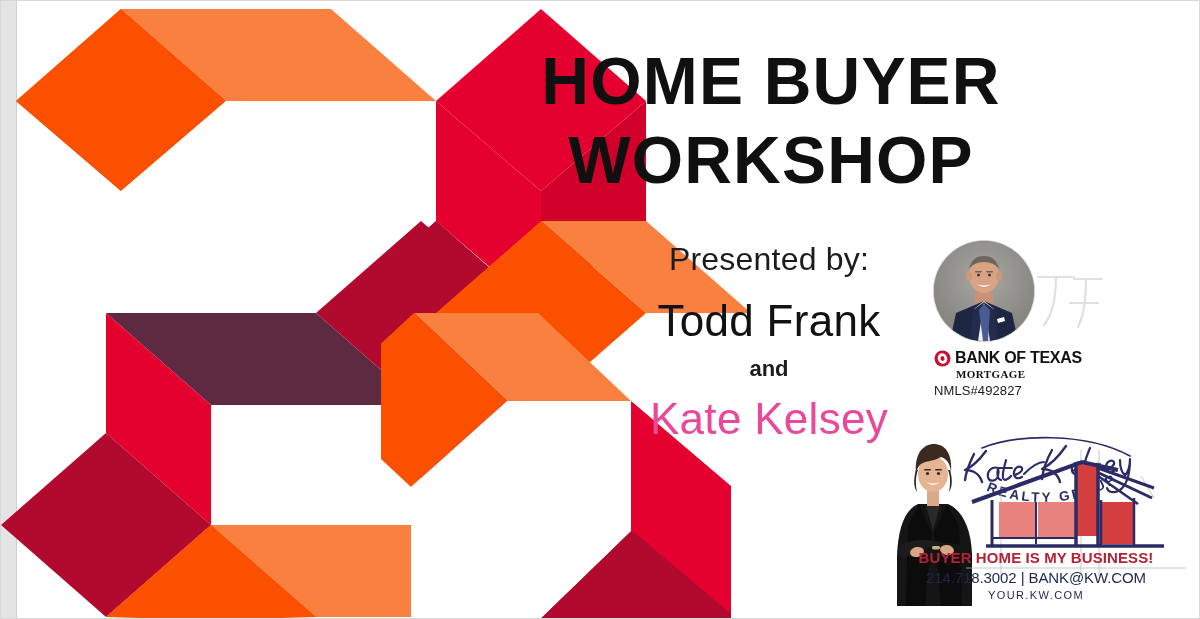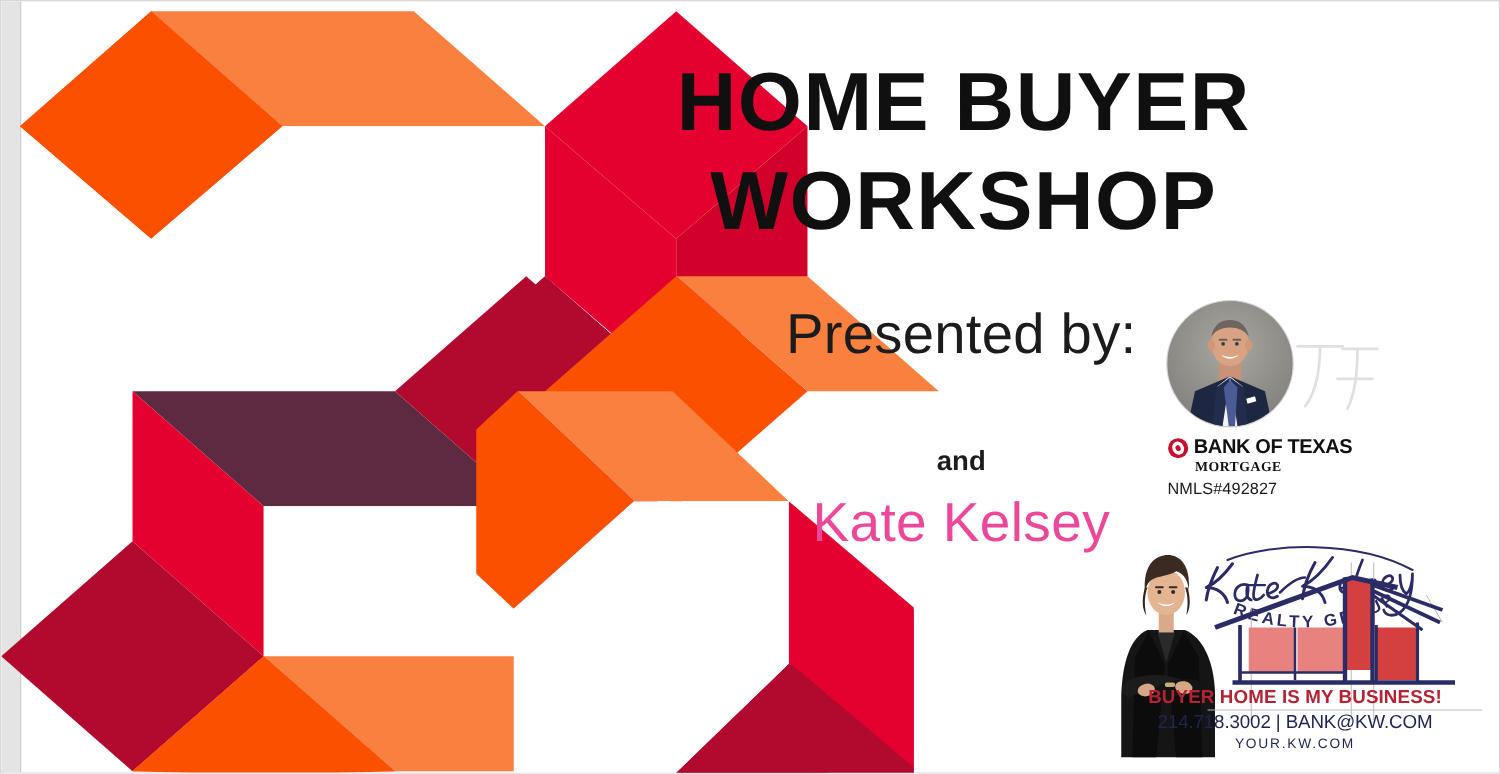--- a/index.html
+++ b/index.html
@@ -68,21 +68,21 @@
     color:#101010;
     white-space:nowrap;
   }
   .title-line.second { margin-top:14px; }
 
   .presented {
     position:absolute;
     left:118px; top:240px;
     width:360px;
     text-align:center;
-    font-size:45px;
+    font-size:32px;
     font-weight:300;
     color:#1c1c1c;
     letter-spacing:0.2px;
   }
   .name-1 {
     position:absolute;
     left:118px; top:295px;
     width:360px;
     text-align:center;
     font-size:44px;
@@ -306,20 +306,21 @@
   </div>
 
   <div class="content">
 
     <div class="title-block">
       <div class="title-line">HOME BUYER</div>
       <div class="title-line second">WORKSHOP</div>
     </div>
 
     <div class="presented">Presented by:</div>
+    <div class="name-1">Todd Frank</div>
     <div class="conj">and</div>
     <div class="name-2">Kate Kelsey</div>
 
     <div class="headshot-wrap">
       <div class="headshot">
         <svg viewBox="0 0 100 100" xmlns="http://www.w3.org/2000/svg">
           <defs>
             <radialGradient id="bgGrad" cx="50%" cy="38%" r="72%">
               <stop offset="0%" stop-color="#a9a7a1"></stop>
               <stop offset="100%" stop-color="#7e7c78"></stop>

